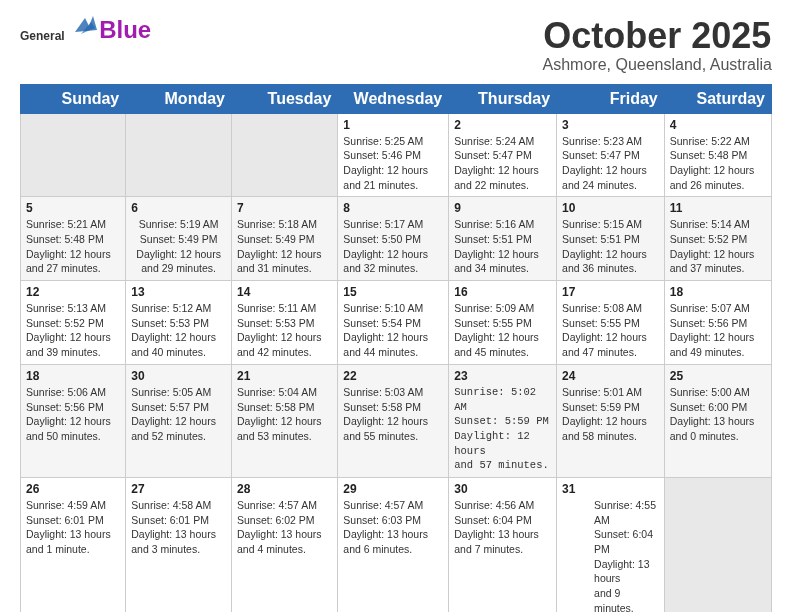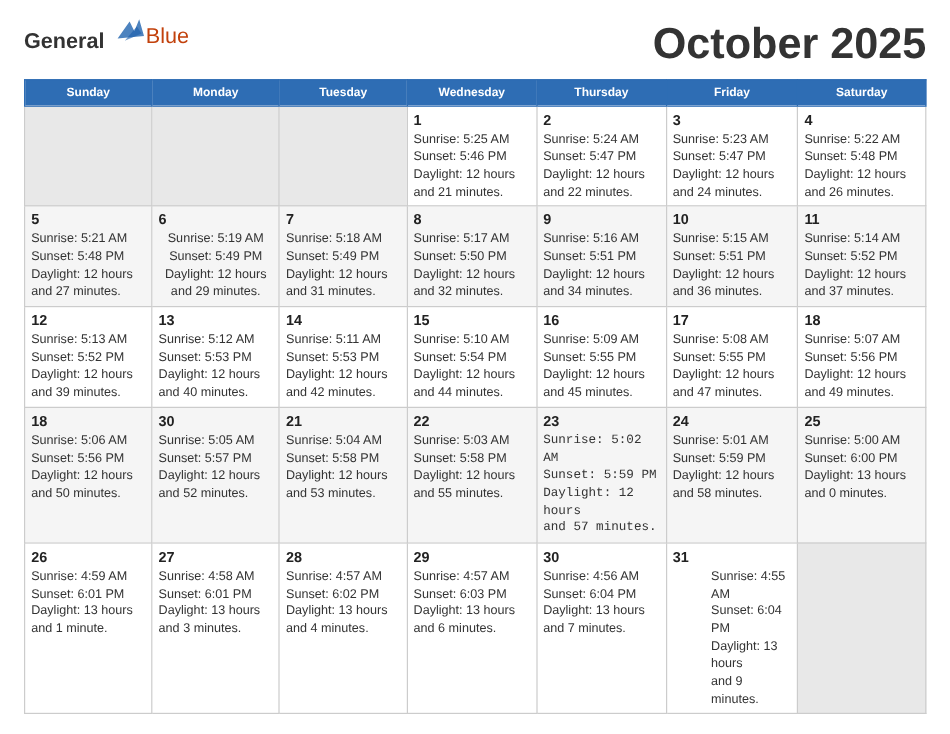--- a/index.html
+++ b/index.html
@@ -18,28 +18,28 @@
       display: flex;
       align-items: flex-start;
       justify-content: space-between;
       margin-bottom: 10px;
     }
     .logo {
       display: flex;
       align-items: center;
     }
     .logo-text-general {
-      font-size: 18px;
+      font-size: 12px;
       font-weight: bold;
       color: #333;
     }
     .logo-text-blue {
-      font-size: 18px;
-      font-weight: normal;
-      color: #c2410c;
+      font-size: 24px;
+      font-weight: bold;
+      color: #a21caf;
     }
     .logo-icon {
       width: 28px;
       height: 28px;
       margin-left: 2px;
       margin-top: -4px;
     }
     .title-block {
       text-align: center;
     }
@@ -54,23 +54,23 @@
       color: #555;
     }
     .calendar-table {
       width: 100%;
       border-collapse: collapse;
       font-size: 11px;
     }
     .calendar-table thead tr th {
       background-color: #2e6db4;
       color: #fff;
-      text-align: center;
+      text-align: right;
       padding: 5px 6px;
-      font-size: 10px;
+      font-size: 16px;
       font-weight: bold;
       border: 1px solid #2e6db4;
     }
     .calendar-table tbody tr td {
       border: 1px solid #ccc;
       vertical-align: top;
       padding: 4px 5px;
       width: 113px;
       height: 80px;
       background: #fff;
@@ -105,20 +105,21 @@
           <polygon points="4,20 14,6 18,14 22,4 26,18" fill="#2e6db4" opacity="0.85"></polygon>
           <polygon points="10,22 20,10 24,16" fill="#1a5dab" opacity="0.6"></polygon>
         </svg>
       </div>
       <div>
         <span class="logo-text-blue">Blue</span>
       </div>
     </div>
     <div class="title-block">
       <div class="month-title">October 2025</div>
+      <div class="location-title">Ashmore, Queensland, Australia</div>
     </div>
   </div>
 
   <table class="calendar-table">
     <thead>
       <tr>
         <th>Sunday</th>
         <th>Monday</th>
         <th>Tuesday</th>
         <th>Wednesday</th>

